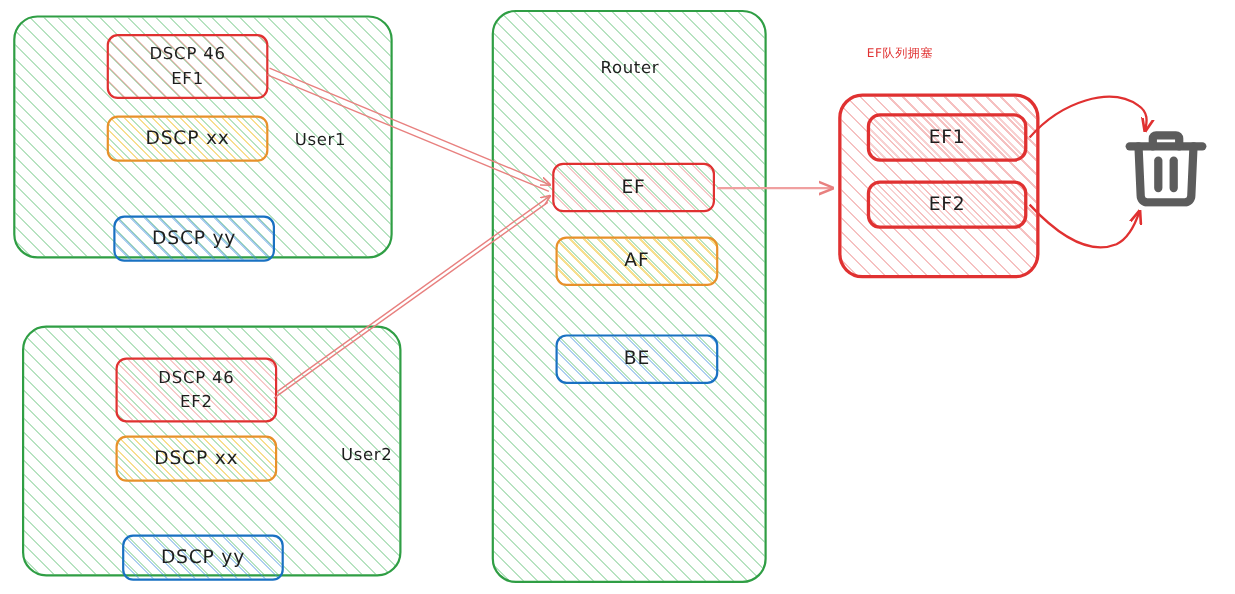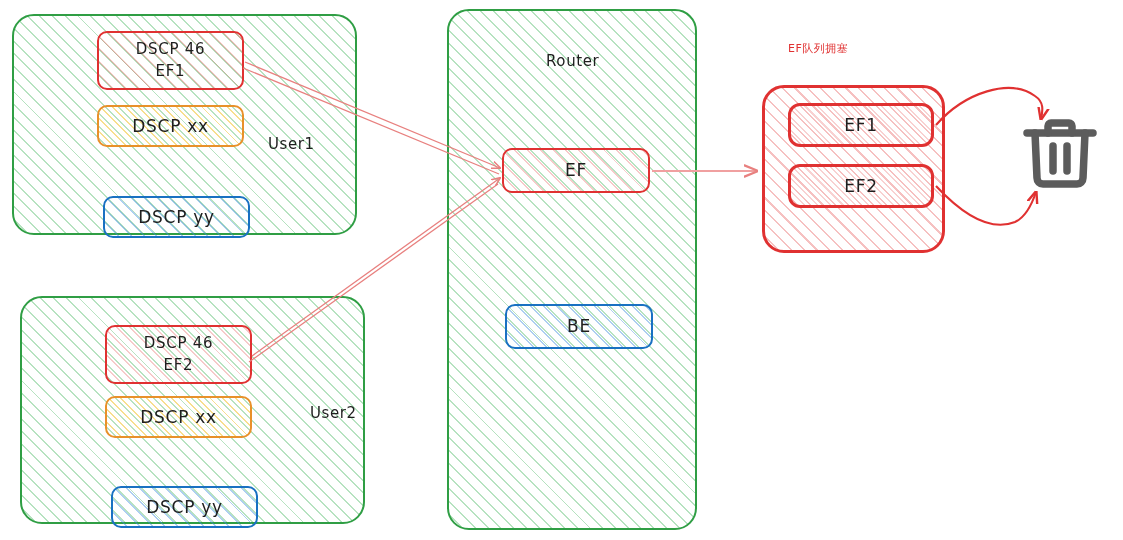--- a/index.html
+++ b/index.html
@@ -143,21 +143,21 @@
   </div>
 
   <div class="box inner inner-orange" style="left:97px;top:105px;width:147px;height:42px;">
     <span class="box-text">DSCP xx</span>
   </div>
 
   <div class="box inner inner-blue" style="left:103px;top:177px;width:147px;height:42px;">
     <span class="box-text">DSCP yy</span>
   </div>
 
-  <div class="label" style="left:268px;top:118px;margin-top:17px;">User1</div>
+  <div class="label" style="left:268px;top:118px;">User1</div>
 
   <div class="box container-green" style="left:20px;top:296px;width:345px;height:228px;"></div>
 
   <div class="box inner inner-red" style="left:105px;top:325px;width:147px;height:59px;">
     <div class="box-text two-line">
       <span>DSCP 46</span><br>
       <span>EF2</span>
     </div>
   </div>
 
@@ -172,20 +172,23 @@
   <div class="label" style="left:276px;top:404px;margin-left:34px;">User2</div>
 
   <div class="box container-green" style="left:447px;top:9px;width:250px;height:521px;"></div>
 
   <div class="label" style="left:546px;top:52px;">Router</div>
 
   <div class="box inner inner-red" style="left:502px;top:148px;width:148px;height:45px;">
     <span class="box-text">EF</span>
   </div>
 
+  <div class="box inner inner-orange" style="left:505px;top:215px;width:148px;height:45px;">
+    <span class="box-text">AF</span>
+  </div>
 
   <div class="box inner inner-blue" style="left:505px;top:285px;width:148px;height:45px;">
     <span class="box-text">BE</span>
   </div>
 
   <div class="title-cn" style="left:788px;top:41px;">EF队列拥塞</div>
 
   <div class="box container-red" style="left:762px;top:85px;width:183px;height:168px;"></div>
 
   <div class="box queue-item" style="left:788px;top:103px;width:146px;height:44px;">

